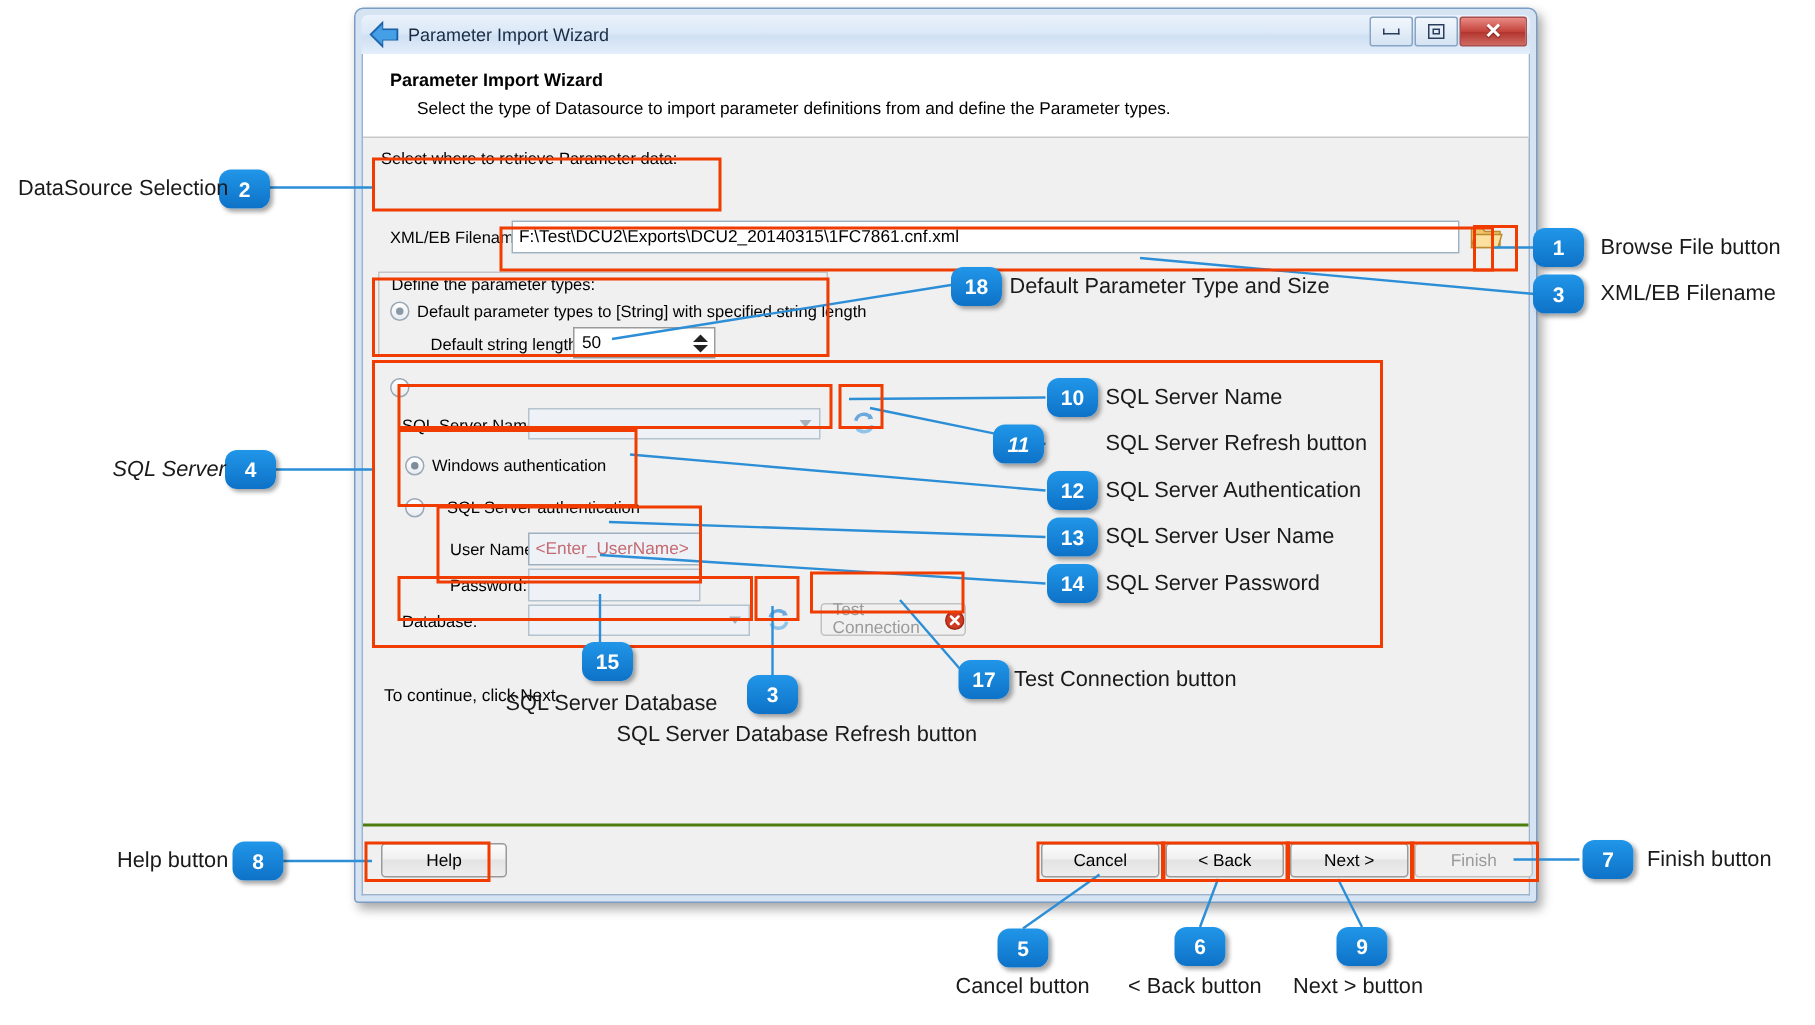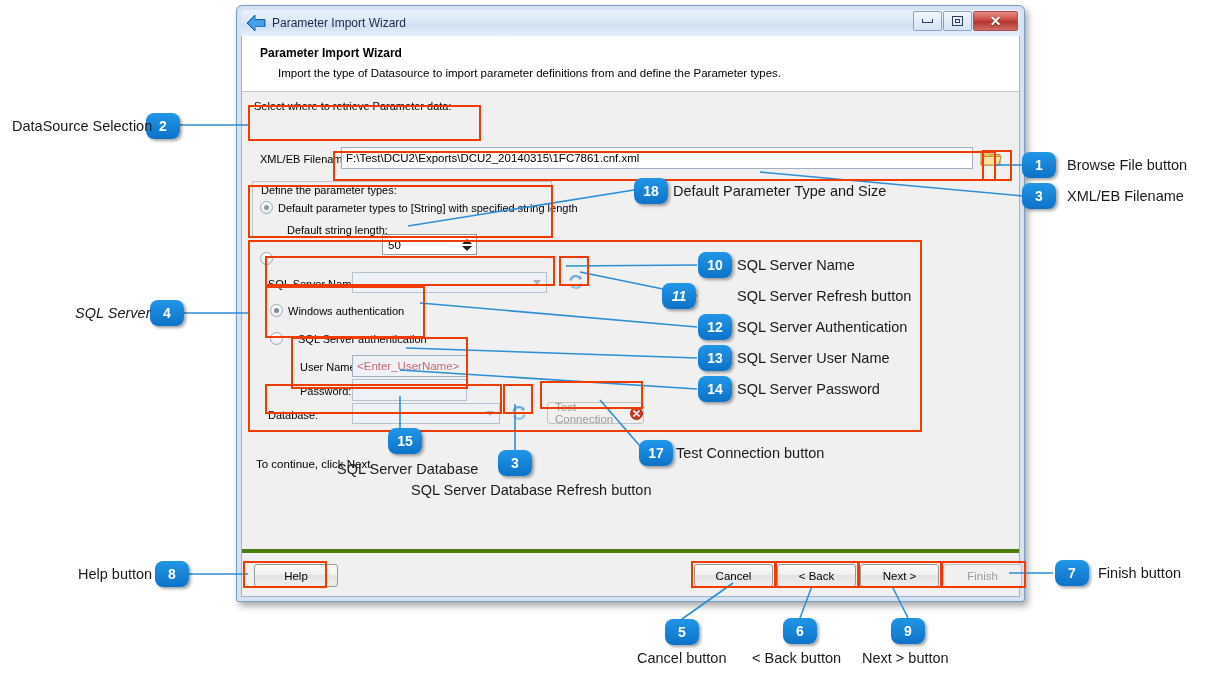--- a/index.html
+++ b/index.html
@@ -66,21 +66,21 @@
     height: 56px;
   }
   .wiz-header h1 { margin:0; font-size: 12px; font-weight: bold; color:#000; }
   .wiz-header p { margin: 7px 0 0 18px; font-size: 11.5px; color:#000; }
 
   .wiz-body { position: relative; height: 425px; }
 
   
   .wiz-footer {
     position:absolute; left:0; right:0; bottom:0; height: 47px;
-    border-top: 4px solid #4d7c0f;
+    border-top: 2px solid #4d7c0f;
     background:#f0f0f0;
   }
   .btn {
     position:absolute;
     height: 23px;
     border: 1px solid #9a9a9a;
     border-radius: 3px;
     background: linear-gradient(to bottom,#fcfcfc,#f0f0f0 45%,#e3e3e3 50%,#eeeeee);
     font-size: 11.5px; color:#000;
     display:flex; align-items:center; justify-content:center;
@@ -190,21 +190,21 @@
         <div class="wbtn close">
             <span class="x">✕</span>
           </div>
       </div>
     </div>
 
     <div class="client">
 
       <div class="wiz-header">
         <h1>Parameter Import Wizard</h1>
-        <p>Import the type of Datasource to import parameter definitions from and define the Parameter types.</p>
+        <p>Select the type of Datasource to import parameter definitions from and define the Parameter types.</p>
       </div>
 
       <div class="wiz-body">
 
         <div class="lbl" style="left:12px; top:8px;">Select where to retrieve Parameter data:</div>
 
         <div class="lbl" style="left:18px; top:61px;">XML/EB Filename:</div>
         <div class="txtbox" style="left:99px; top:55px; width:632px;">
           <span>F:\Test\DCU2\Exports\DCU2_20140315\1FC7861.cnf.xml</span>
         </div>
@@ -213,21 +213,21 @@
             <path d="M1 3 L8 3 L10 5.4 L20 5.4 L20 16 L1 16 Z" fill="#f2c368" stroke="#b98b2e" stroke-width="1"></path>
             <path d="M3.2 7.4 L21.2 7.4 L18.6 16 L1 16 Z" fill="#fbe0a0" stroke="#b98b2e" stroke-width="1"></path>
           </svg>
         </div>
 
         <div class="groupbox" style="left:10px; top:89px; width:300px; height:57px;"></div>
         <div class="lbl" style="left:16px; top:92px; background:#f0f0f0; padding:0 3px;">Define the parameter types:</div>
         <span class="radio on" style="left:18px; top:109px;"></span>
         <div class="lbl" style="left:36px; top:110px;">Default parameter types to [String] with specified string length</div>
         <div class="lbl" style="left:45px; top:132px;">Default string length:</div>
-        <div class="spin" style="left:140px; top:142px; width:95px;">
+        <div class="spin" style="left:140px; top:126px; width:95px;">
           <span>50</span>
           <span class="spinbtns">
             <i class="up"></i>
             <i class="dn"></i>
           </span>
         </div>
 
         <span class="radio" style="left:18px; top:160px;"></span>
 
         <div class="lbl" style="left:26px; top:186px;">SQL Server Name:</div>

